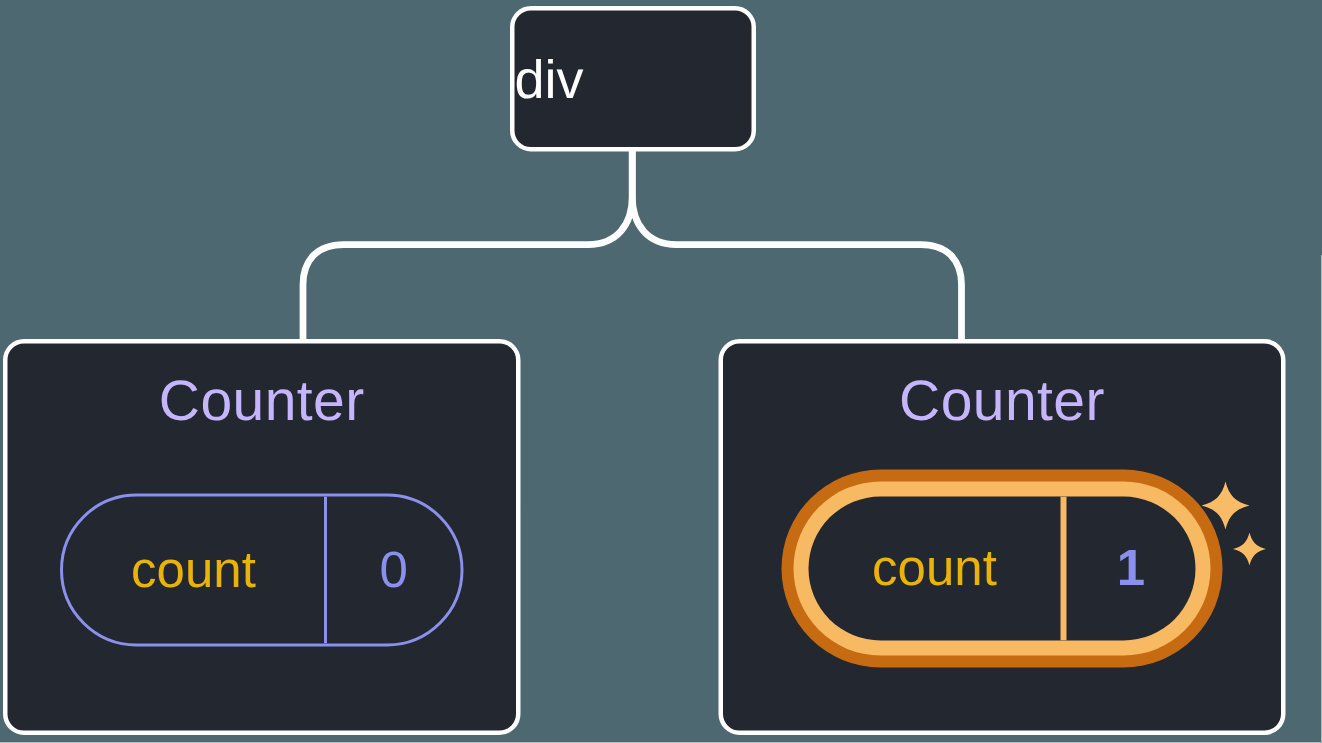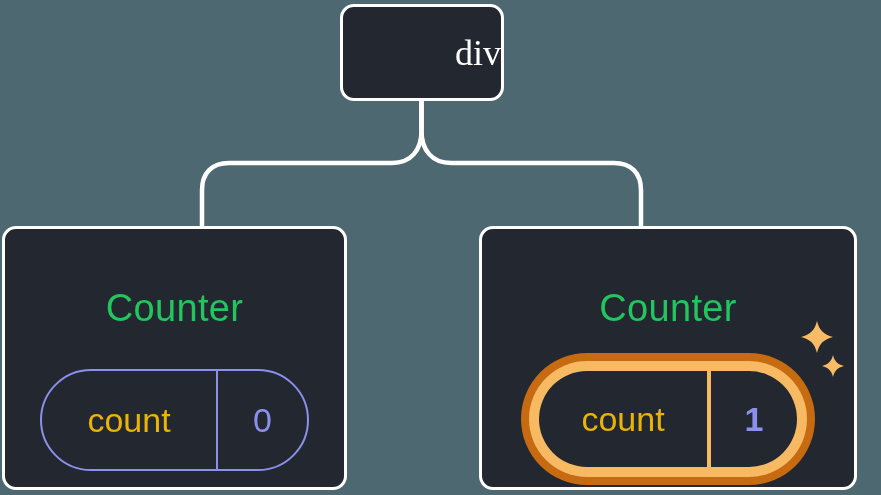--- a/index.html
+++ b/index.html
@@ -27,43 +27,43 @@
   .node {
     position: absolute;
     background: #23272F;
     border: 3px solid #FFFFFF;
     border-radius: 14px;
     box-sizing: border-box;
   }
   .node-root {
     left: 340px; top: 4px;
     width: 164px; height: 97px;
-    display: flex; align-items: center; justify-content: flex-end; font-family: Liberation Serif, serif;
+    display: flex; align-items: center; justify-content: flex-start;
   }
   .node-label {
     color: #FFFFFF;
     font-size: 36px;
     font-weight: 400;
   }
   .counter {
     top: 226px;
     height: 264px;
     display: flex;
     flex-direction: column;
     align-items: center;
   }
   .counter-left  { left: 2px;   width: 345px; }
   .counter-right { left: 479px; width: 378px; }
   .counter-title {
     margin: 0;
-    padding-top: 56px;
+    padding-top: 16px;
     line-height: 46px;
     font-size: 38px;
     font-weight: 500;
-    color: #22c55e;
+    color: #c4b5fd;
     text-align: center;
     letter-spacing: 0.3px;
   }
   
   .pill {
     margin-top: 38px;
     width: 269px;
     height: 102px;
     box-sizing: border-box;
     border: 2px solid #8A90EC;

